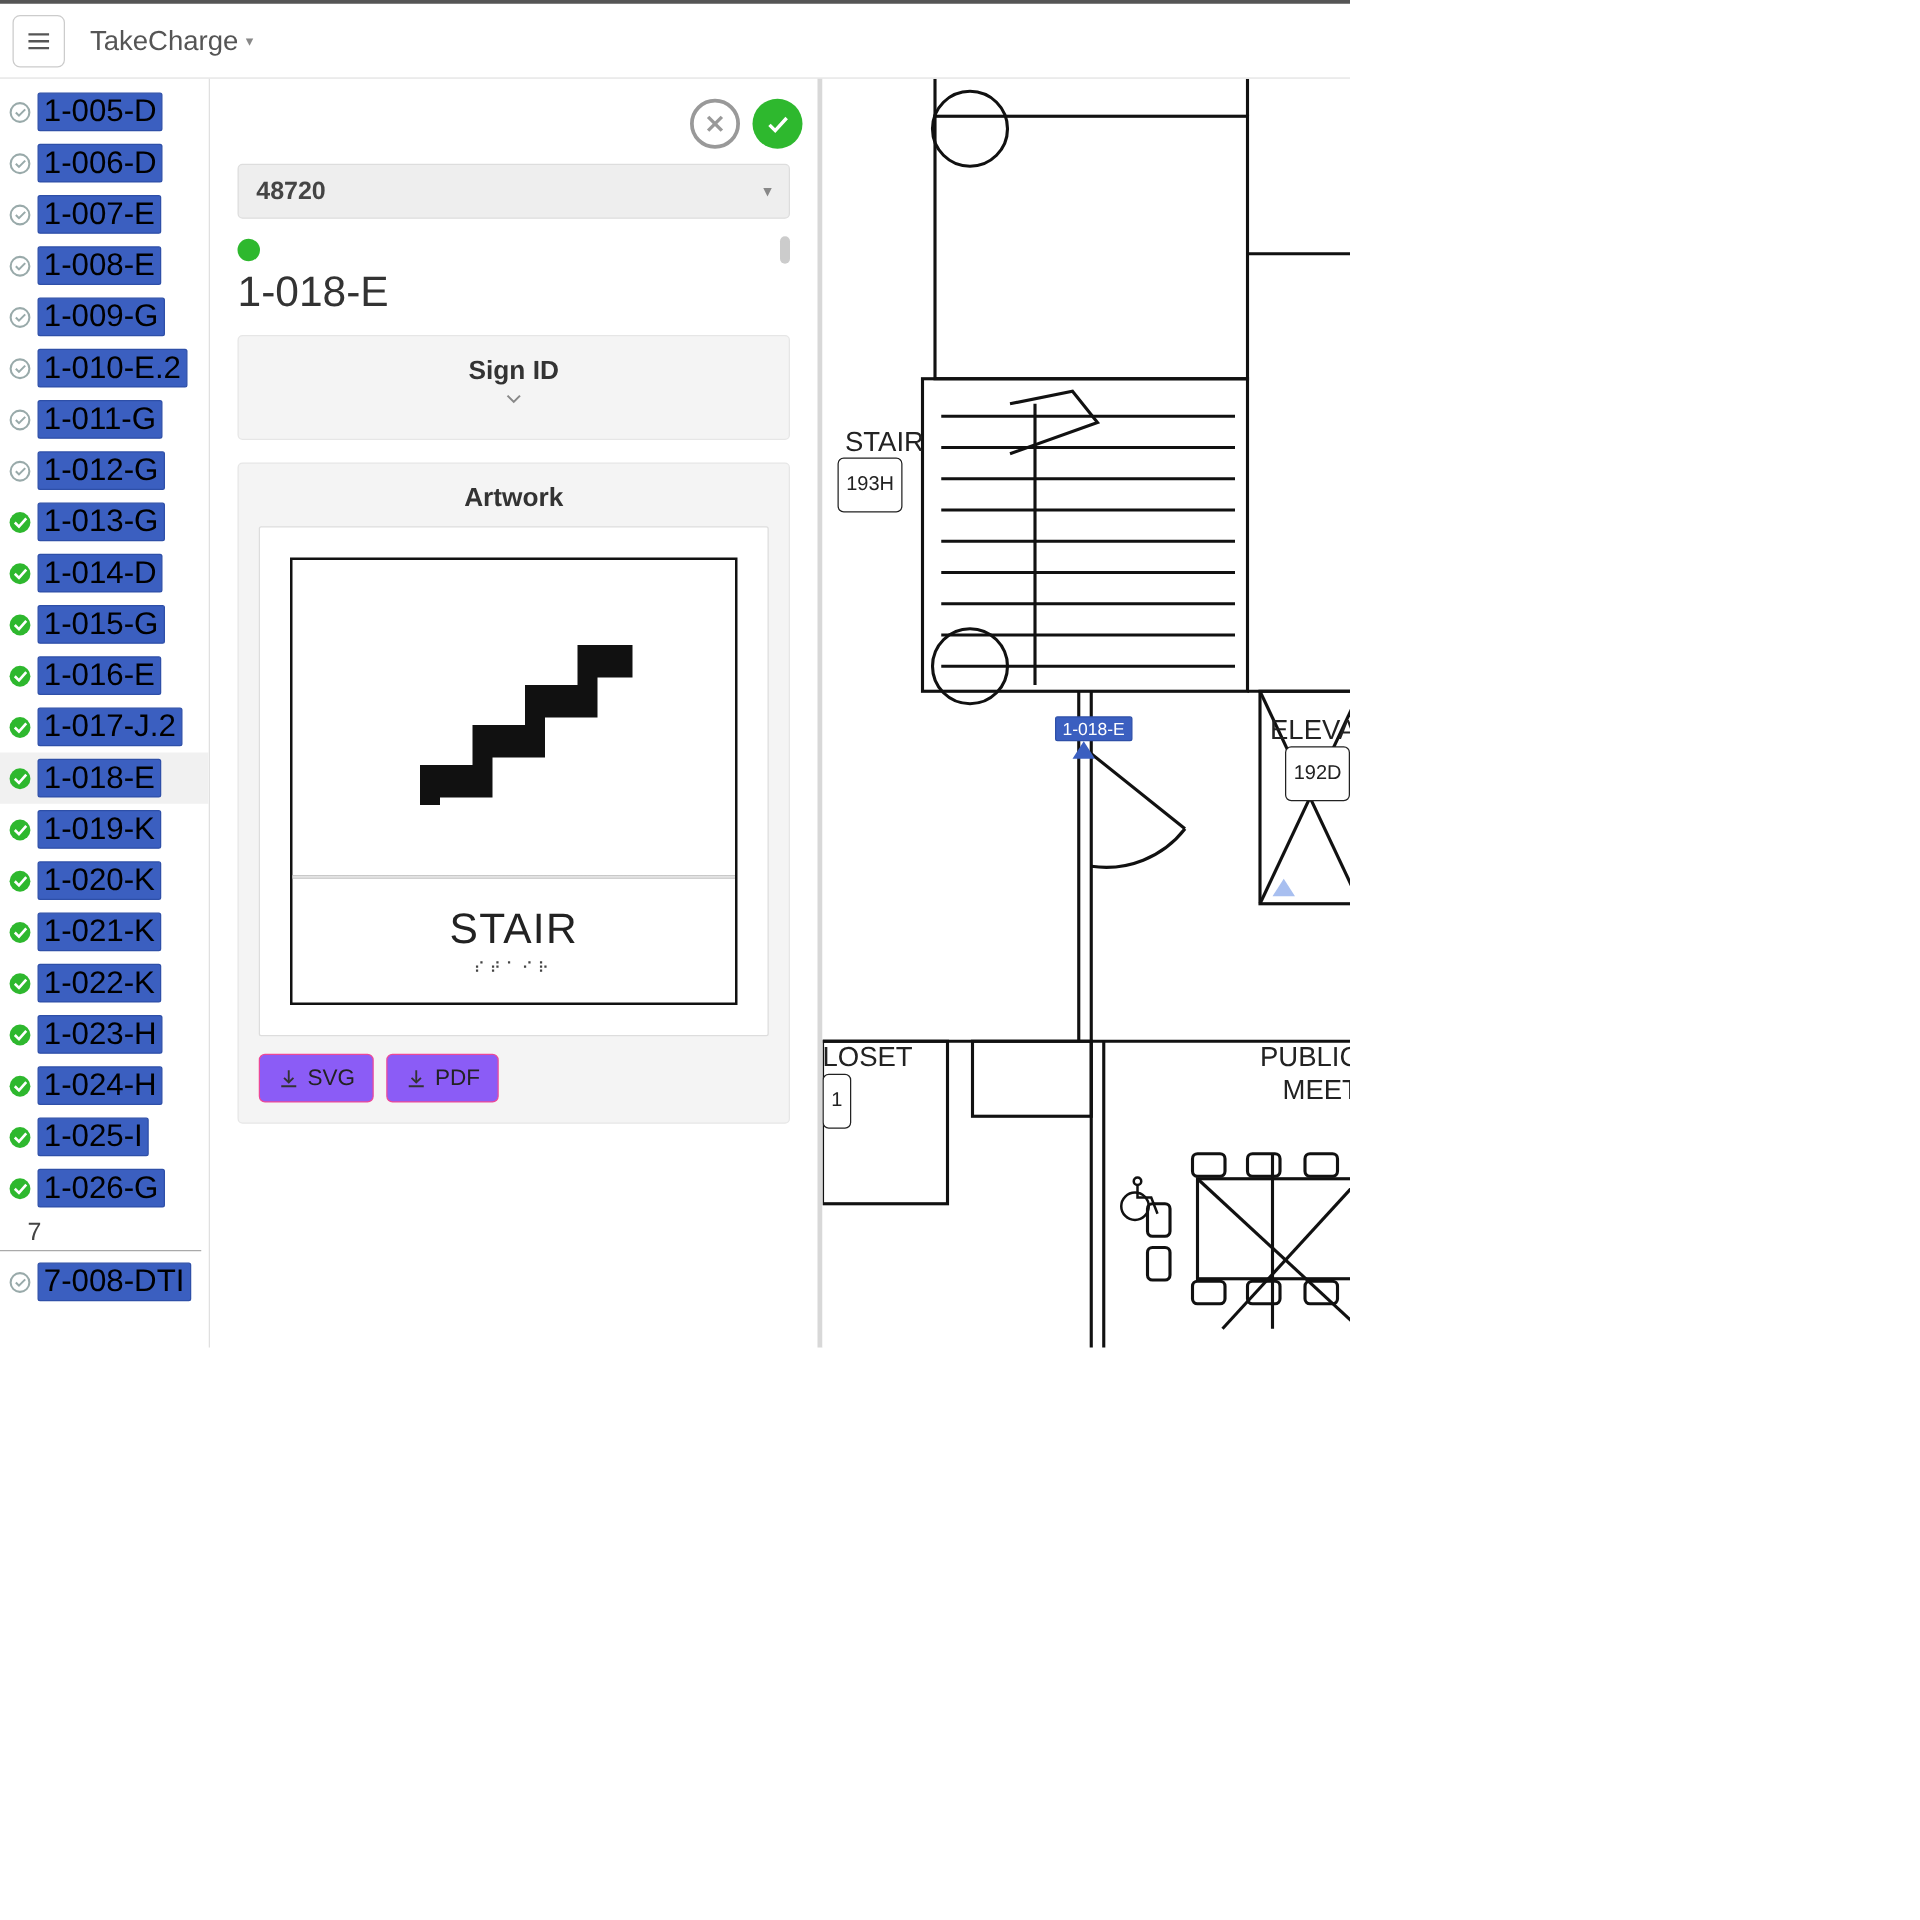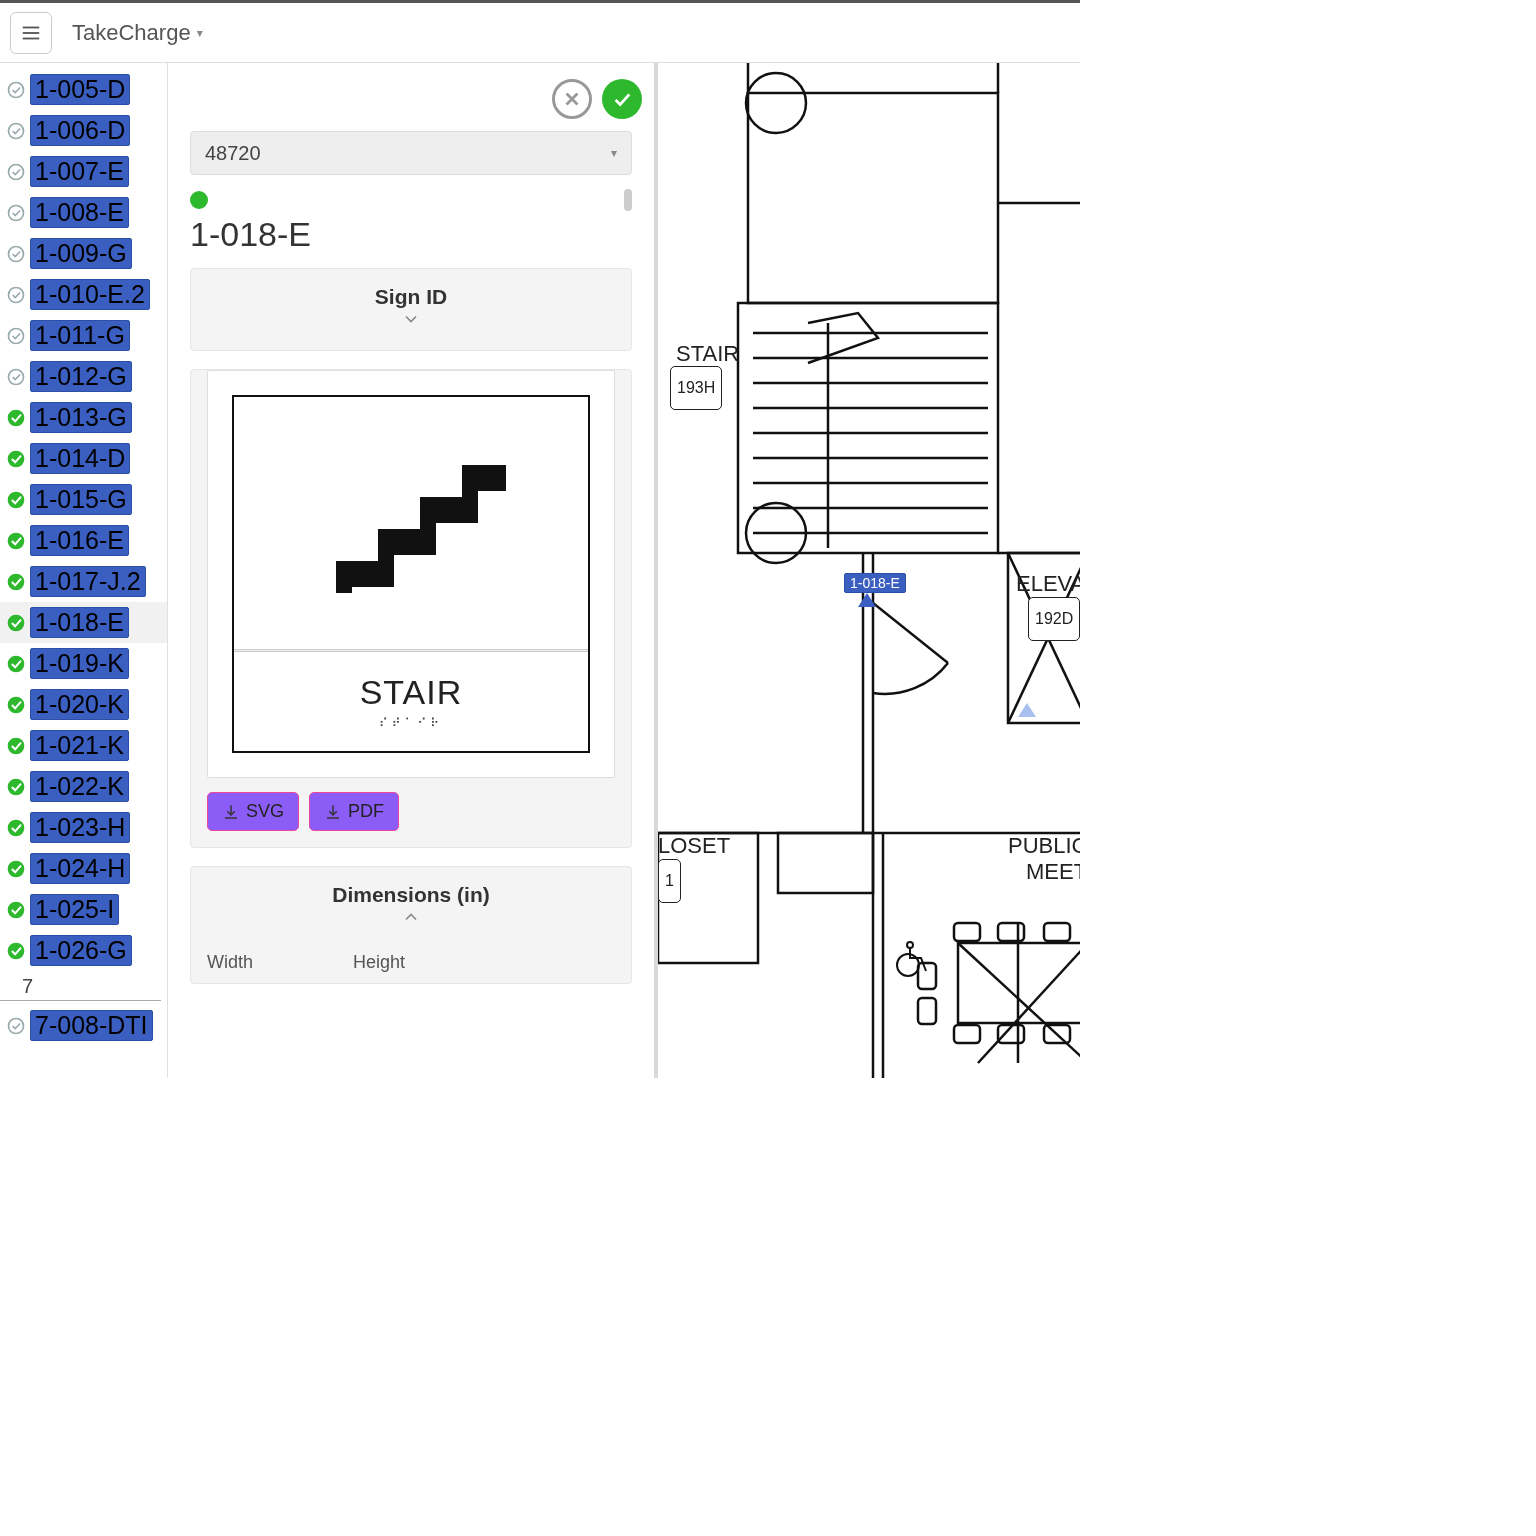--- a/index.html
+++ b/index.html
@@ -21,21 +21,21 @@
 .sidebar .tag { background:#3b5fc0; color:#000000; padding:0px 4px; border-radius:2px; font-size:25px; font-weight:500; white-space:nowrap; border:1px solid #2e4fa8; }
 .sidebar .group-label { padding:4px 10px 2px 22px; font-size:20px; color:#444; border-bottom:1px solid #aaa; margin:0 6px 4px 0; }
 
 .detail { width:490px; border-right:4px solid #d8d8d8; background:#fff; overflow-y:auto; padding:16px 12px 0 12px; position:relative; }
 .detail-actions { display:flex; justify-content:flex-end; gap:10px; margin-bottom:12px; }
 .circle-btn { width:40px; height:40px; border-radius:50%; display:flex; align-items:center; justify-content:center; cursor:pointer; }
 .circle-btn.cancel { border:3px solid #999; background:#fff; color:#999; }
 .circle-btn.confirm { background:#2eb82e; color:#fff; }
 .circle-btn svg { width:22px; height:22px; }
 
-.select-box { background:#eee; border:1px solid #ddd; border-radius:4px; height:44px; display:flex; align-items:center; justify-content:space-between; padding:0 14px; margin:0 10px 14px 10px; font-size:20px; color:#444; cursor:pointer; }
+.select-box { background:#eee; border:1px solid #ddd; border-radius:4px; height:44px; display:flex; align-items:center; justify-content:space-between; padding:0 14px; margin:0 10px 14px 10px; font-size:20px; color:#444; cursor:pointer;font-weight:bold; }
 .select-box .caret { color:#888; font-size:12px; }
 
 .status-row { display:flex; align-items:center; justify-content:space-between; padding:0 10px 4px 10px; }
 .green-dot { width:18px; height:18px; background:#2eb82e; border-radius:50%; }
 .mini-scroll { width:8px; height:22px; background:#ccc; border-radius:4px; }
 
 .title { font-size:34px; font-weight:500; padding:0 10px 14px 10px; color:#333; }
 
 .panel { background:#f4f4f4; border:1px solid #e6e6e6; border-radius:4px; margin:0 10px 18px 10px; }
 .panel-header { display:flex; align-items:center; justify-content:space-between; padding:16px 16px; font-size:21px; font-weight:600; color:#333; cursor:pointer;flex-direction:column; }
@@ -283,20 +283,23 @@
         <span>Sign ID</span>
         <span class="chev">
           <svg width="20" height="20" viewBox="0 0 24 24" fill="none" stroke="#888" stroke-width="2">
               <polyline points="6 9 12 15 18 9"></polyline>
             </svg>
         </span>
       </div>
     </div>
 
     <div class="panel">
+      <div class="panel-header" style="padding-bottom:10px;">
+        <span>Artwork</span>
+      </div>
       <div class="panel-body">
         <div class="artwork-frame">
           <div class="sign-card">
             <div class="sign-top">
               <svg width="210" height="160" viewBox="0 0 210 160">
                 <path d="M 30 150 L 30 118 L 72 118 L 72 86 L 114 86 L 114 54 L 156 54 L 156 22 L 200 22 L 200 48 L 172 48 L 172 80 L 130 80 L 130 112 L 88 112 L 88 144 L 46 144 L 46 150 Z" fill="#111"></path>
               </svg>
             </div>
             <div class="sign-sep"></div>
             <div class="sign-bottom">
@@ -319,34 +322,20 @@
                 <path d="M12 3v12"></path>
                 <polyline points="7 11 12 16 17 11"></polyline>
                 <line x1="4" y1="20" x2="20" y2="20"></line>
               </svg>
             <span>PDF</span>
           </div>
         </div>
       </div>
     </div>
 
-    <div class="panel">
-      <div class="panel-header">
-        <span>Dimensions (in)</span>
-        <span class="chev">
-          <svg width="20" height="20" viewBox="0 0 24 24" fill="none" stroke="#888" stroke-width="2">
-              <polyline points="6 15 12 9 18 15"></polyline>
-            </svg>
-        </span>
-      </div>
-      <div class="dim-labels">
-        <span>Width</span>
-        <span>Height</span>
-      </div>
-    </div>
   </div>
 
   <div class="plan">
     <svg width="430" height="1020" viewBox="0 0 430 1020">
       <g stroke="#111" stroke-width="2.5" fill="none">
 
         <rect x="90" y="30" width="250" height="210"></rect>
         <line x1="90" y1="30" x2="90" y2="0"></line>
         <line x1="340" y1="30" x2="340" y2="0"></line>
         <rect x="80" y="240" width="260" height="250"></rect>

